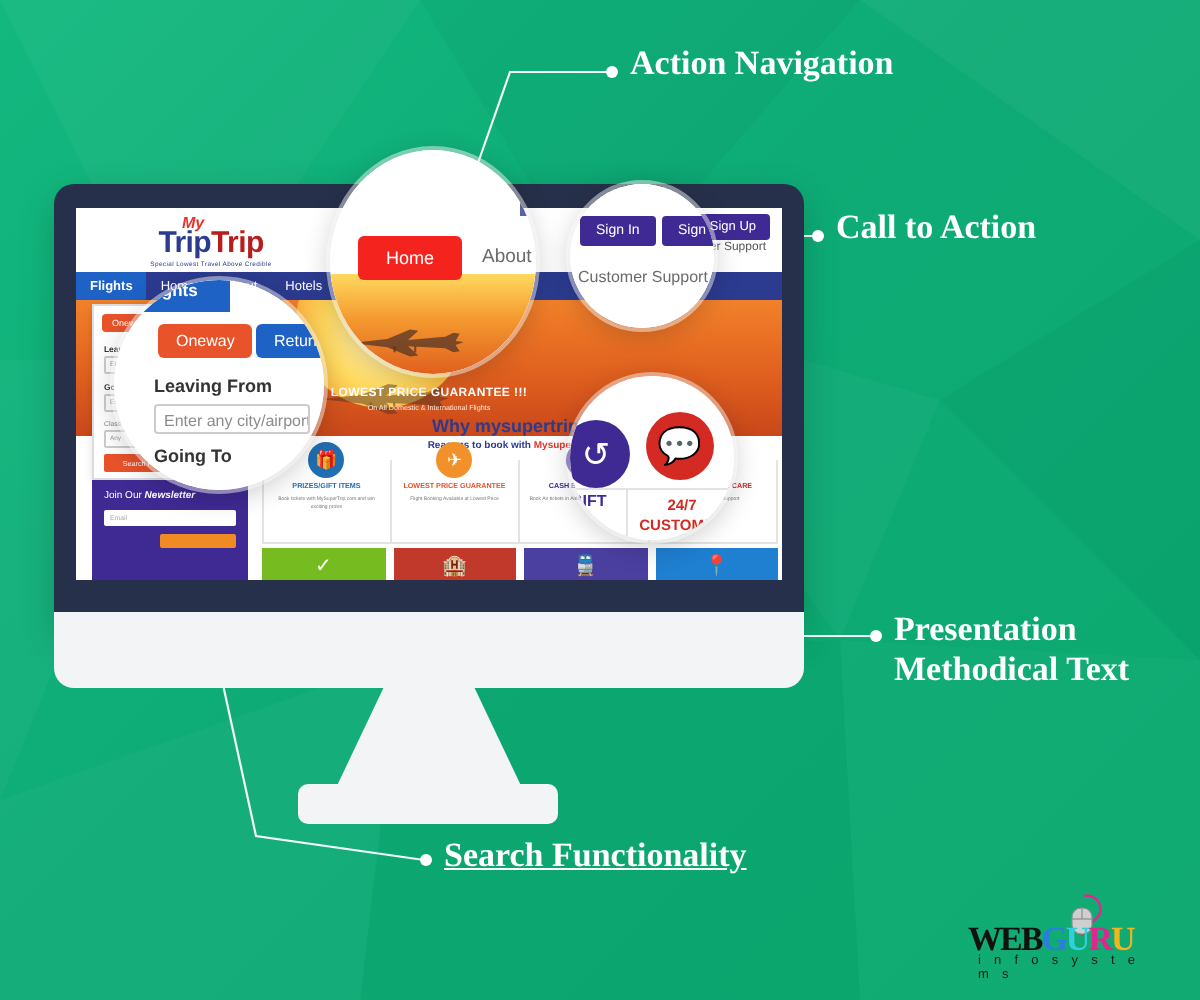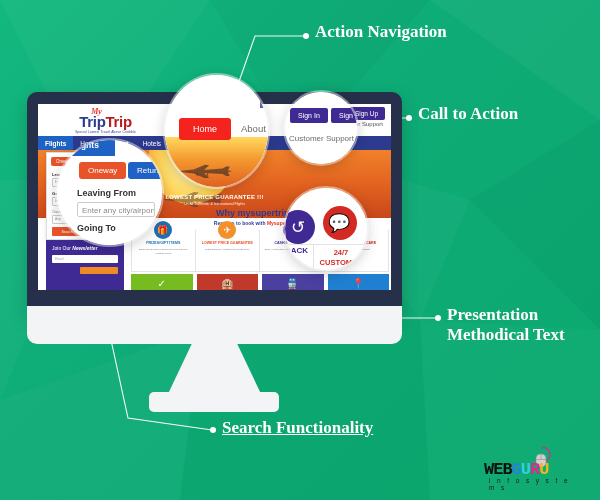--- a/index.html
+++ b/index.html
@@ -30,21 +30,21 @@
   .stand-neck{position:absolute;left:140px;top:252px;width:95px;height:52px;
         background:#f3f4f5;
         clip-path:polygon(26% 0%,74% 0%,100% 100%,0% 100%);}
   .stand-base{position:absolute;left:122px;top:300px;width:130px;height:20px;
         background:#f3f4f5;border-radius:5px;}
 
   
   .site{position:absolute;left:0;top:0;width:353px;height:186px;background:#fff;}
   .site-header{position:absolute;left:0;top:0;width:353px;height:32px;background:#fff;}
   .logo{position:absolute;left:20px;top:4px;width:95px;text-align:center;line-height:1;}
-  .logo .my{font-family:Liberation Serif, serif;font-style:italic;font-weight:bold;
+  .logo .my{font-family:Liberation Sans, sans-serif;font-style:italic;font-weight:bold;
        color:#e8332a;font-size:8px;display:block;margin-left:-18px;margin-bottom:-2px;}
   .logo .main{font-size:15px;font-weight:bold;letter-spacing:-.3px;}
   .logo .main .s1{color:#2c3b8f;}
   .logo .main .s2{color:#b91c1c;}
   .logo .tag{display:block;font-size:3.2px;color:#2c3b8f;letter-spacing:.2px;margin-top:1px;}
 
   .topnav{position:absolute;right:6px;top:3px;display:flex;gap:4px;align-items:center;}
   .btn-signin,.btn-signup{background:#3f2a94;color:#fff;font-size:6.5px;
         padding:3px 7px;border-radius:2px;border:0;}
   .cust-sup{position:absolute;right:8px;top:17px;font-size:6px;color:#555;}
@@ -118,21 +118,21 @@
   .callout{position:absolute;color:#ffffff;font-family:"Liberation Serif",serif;
        font-size:17px;font-weight:bold;line-height:1.15;white-space:nowrap;}
   .dot{position:absolute;width:6px;height:6px;border-radius:50%;background:#fff;}
   .lines{position:absolute;inset:0;pointer-events:none;}
 
   .footer-url{position:absolute;left:22px;top:458px;color:#fff;font-size:13px;}
 
   
   .wg{position:absolute;left:484px;top:446px;width:96px;height:42px;}
   .wg-word{position:absolute;left:0;top:14px;font-size:17px;font-weight:bold;
-       letter-spacing:-1px;font-family:Liberation Mono, monospace;}
+       letter-spacing:-1px;font-family:Liberation Serif, serif;}
   .wg-word span{display:inline-block;}
   .wg-sub{position:absolute;left:5px;top:31px;font-size:6.5px;letter-spacing:2.4px;color:#1b1b1b;}
   .wg-mouse{position:absolute;left:42px;top:0px;width:30px;height:24px;}
 </style>
 </head>
 <body>
 
 <div id="stage">
 
   <div class="bg"></div>
@@ -306,21 +306,21 @@
   <div class="mag" style="left:285px;top:188px;width:82px;height:82px;">
     <div style="position:absolute;left:0;top:0;width:82px;height:82px;background:#fff;"></div>
     <div style="position:absolute;left:52px;top:-10px;color:#2c3b8f;font-size:11px;font-weight:bold;
          white-space:nowrap;">Why mysupertrip.com?</div>
     <div style="position:absolute;left:38px;top:18px;width:34px;height:34px;border-radius:50%;
          background:#d32b23;display:flex;align-items:center;justify-content:center;color:#fff;font-size:18px;">💬</div>
     <div style="position:absolute;left:-4px;top:22px;width:34px;height:34px;border-radius:50%;
          background:#3f2a94;display:flex;align-items:center;justify-content:center;color:#fff;font-size:17px;">↺</div>
     <div style="position:absolute;left:30px;top:60px;width:52px;text-align:center;color:#d32b23;
          font-size:7.5px;font-weight:bold;line-height:1.3;">24/7 CUSTOMER CARE</div>
-    <div style="position:absolute;left:0;top:58px;color:#3f2a94;font-size:8px;font-weight:bold;">BACK</div>
+    <div style="position:absolute;left:0;top:58px;color:#3f2a94;font-size:8px;font-weight:bold;">GIFT</div>
     <div style="position:absolute;left:0;top:56px;width:82px;height:1px;background:#e3e3e3;"></div>
     <div style="position:absolute;left:28px;top:56px;width:1px;height:26px;background:#e3e3e3;"></div>
   </div>
   <div class="mag-ring" style="left:283px;top:186px;width:82px;height:82px;"></div>
 
   <div class="dot" style="left:303px;top:33px;"></div>
   <div class="callout" style="left:315px;top:22px;">Action Navigation</div>
 
   <div class="dot" style="left:406px;top:115px;"></div>
   <div class="callout" style="left:418px;top:104px;">Call to Action</div>

